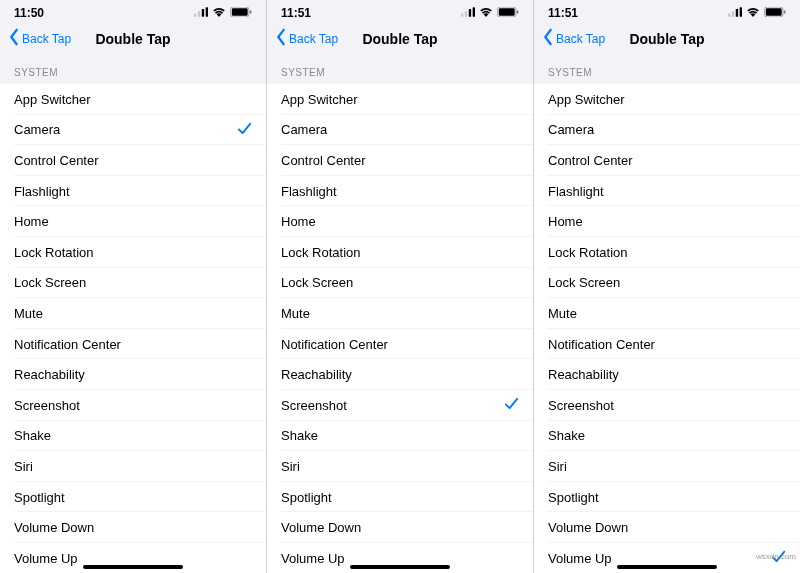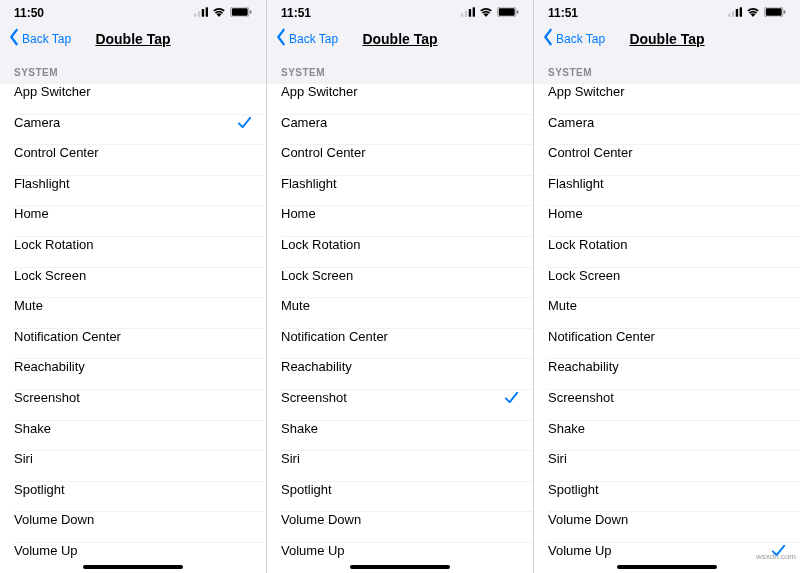--- a/index.html
+++ b/index.html
@@ -53,37 +53,36 @@
       width: 12px;
       height: 18px;
     }
     .nav-title {
       position: absolute;
       left: 50%;
       transform: translateX(-50%);
       font-size: 14px;
       font-weight: 600;
       color: #000;
-      text-decoration: underline;
     }
     .section-header {
       padding: 8px 14px 6px 14px;
       font-size: 10px;
-      font-weight: 700;
+      font-weight: 400;
       color: #8a8a8e;
       letter-spacing: 0.5px;
     }
     .list {
       background: #fff;
       flex: 1;
       overflow: hidden;
     }
     .row {
       display: flex;
-      align-items: flex-start;
+      align-items: center;
       justify-content: space-between;
       height: 30.6px;
       padding: 0 14px;
       font-size: 13px;
       color: #000;
       position: relative;
     }
     .row::after {
       content: "";
       position: absolute;

